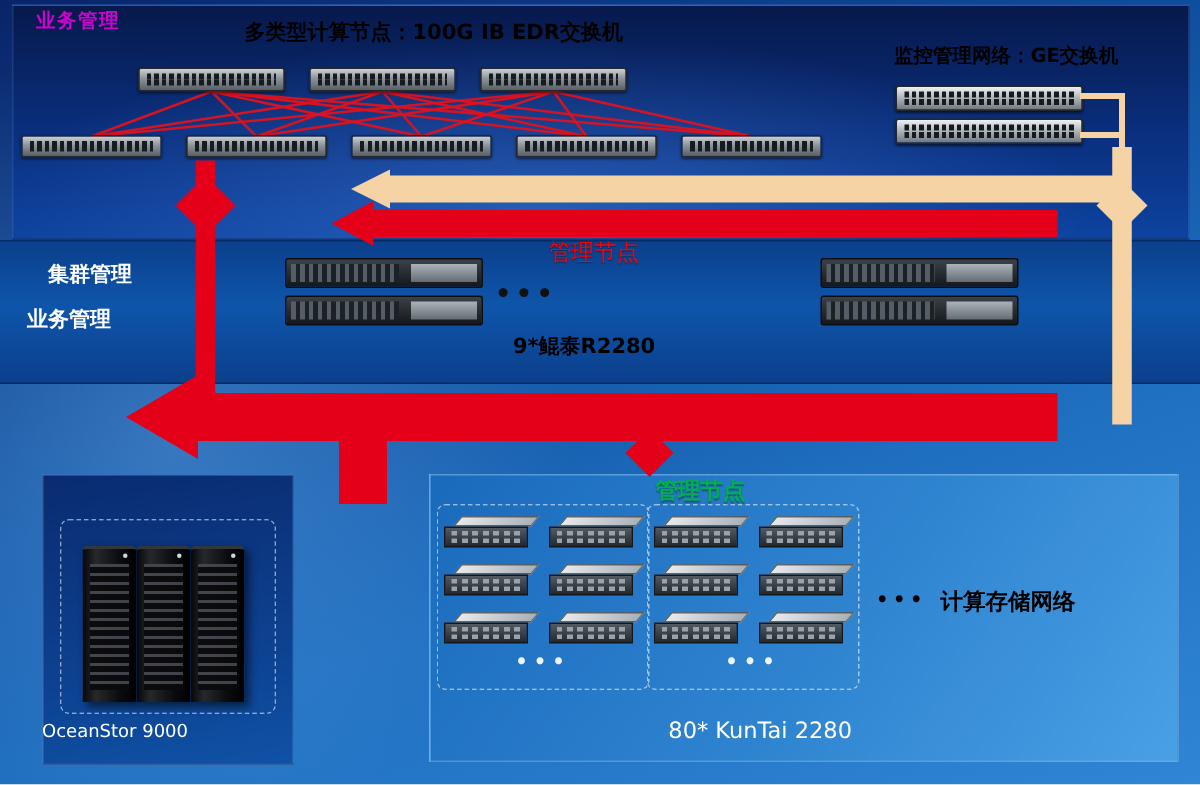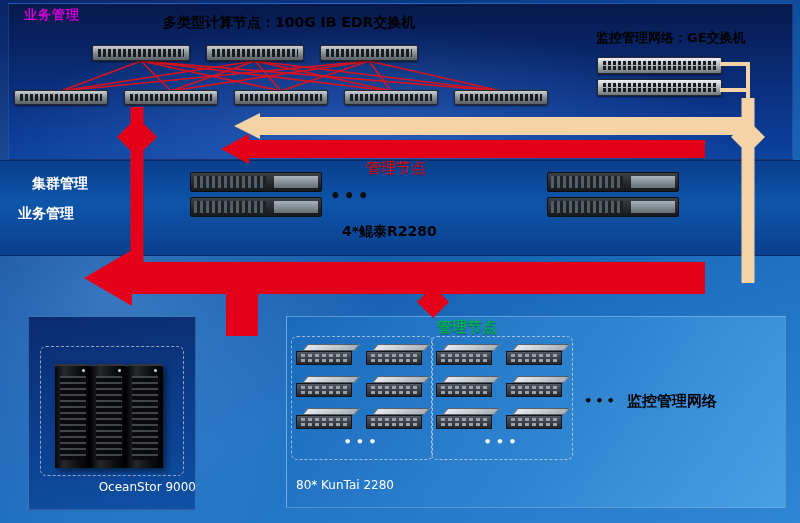--- a/index.html
+++ b/index.html
@@ -69,25 +69,25 @@
   #lbl-storage-net{left:163px;top:14px;font-size:14px;font-weight:bold;color:#000}
   #lbl-mgmt-net{left:596px;top:30px;font-size:13px;font-weight:bold;color:#000}
   #lbl-mgmt-title{left:366px;top:159px;font-size:15px;font-weight:normal;color:#f00;text-shadow:0 1px 1px rgba(0,0,0,.4)}
   #lbl-cluster-mgmt{left:32px;top:175px;font-size:14px;font-weight:600;color:#fff}
   #lbl-biz-mgmt{left:18px;top:205px;font-size:14px;font-weight:600;color:#fff}
   #mgmt-ellipsis{left:330px;top:186px;font-size:17px;font-weight:bold;color:#101010;letter-spacing:3px}
   #lbl-mgmt-caption{left:342px;top:223px;font-size:14px;font-weight:bold;color:#000}
   #lbl-compute-title{left:437px;top:318px;font-size:15px;font-weight:bold;color:#00b050;text-shadow:0 1px 1px rgba(0,0,0,.35)}
   #grp-ellipsis-a{left:291px;top:434px;width:142px;text-align:center;font-size:13px;font-weight:bold;color:#eef4fa;letter-spacing:4px}
   #grp-ellipsis-b{left:431px;top:434px;width:142px;text-align:center;font-size:13px;font-weight:bold;color:#eef4fa;letter-spacing:4px}
-  #lbl-compute-caption{left:296px;top:478px;width:272px;text-align:left;font-size:12px;color:#fff}
+  #lbl-compute-caption{left:296px;top:478px;width:272px;text-align:right;font-size:15px;color:#fff}
   #side-note{left:584px;top:392px;display:flex;align-items:center;gap:9px}
   #side-note .dots{font-size:13px;font-weight:bold;color:#000;letter-spacing:3px}
   #side-note .txt{font-size:15px;font-weight:bold;color:#000}
-  #lbl-storage-caption{left:28px;top:480px;width:168px;text-align:right;font-size:12px;color:#fff}
+  #lbl-storage-caption{left:28px;top:480px;width:168px;text-align:left;font-size:12px;color:#fff}
 </style>
 </head>
 <body>
 
 <div id="page">
 
   <div id="top-panel"></div>
   <div id="mid-band"></div>
   <div id="storage-panel"></div>
   <div id="compute-panel"></div>
@@ -281,24 +281,24 @@
     </g>
   </svg>
 
   <div class="label" id="lbl-section">业务管理</div>
   <div class="label" id="lbl-storage-net">多类型计算节点：100G IB EDR交换机</div>
   <div class="label" id="lbl-mgmt-net">监控管理网络：GE交换机</div>
   <div class="label" id="lbl-mgmt-title">管理节点</div>
   <div class="label" id="lbl-cluster-mgmt">集群管理</div>
   <div class="label" id="lbl-biz-mgmt">业务管理</div>
   <div class="label" id="mgmt-ellipsis">•••</div>
-  <div class="label" id="lbl-mgmt-caption">4*鲲泰R2280</div>
+  <div class="label" id="lbl-mgmt-caption">9*鲲泰R2280</div>
   <div class="label" id="lbl-compute-title">管理节点</div>
   <div class="label" id="grp-ellipsis-a">•••</div>
   <div class="label" id="grp-ellipsis-b">•••</div>
   <div class="label" id="lbl-compute-caption">80* KunTai 2280</div>
   <div class="label" id="side-note">
     <span class="dots">•••</span>
-    <span class="txt">监控管理网络</span>
+    <span class="txt">计算存储网络</span>
   </div>
   <div class="label" id="lbl-storage-caption">OceanStor 9000</div>
 
 </div>
 
 </body></html>

